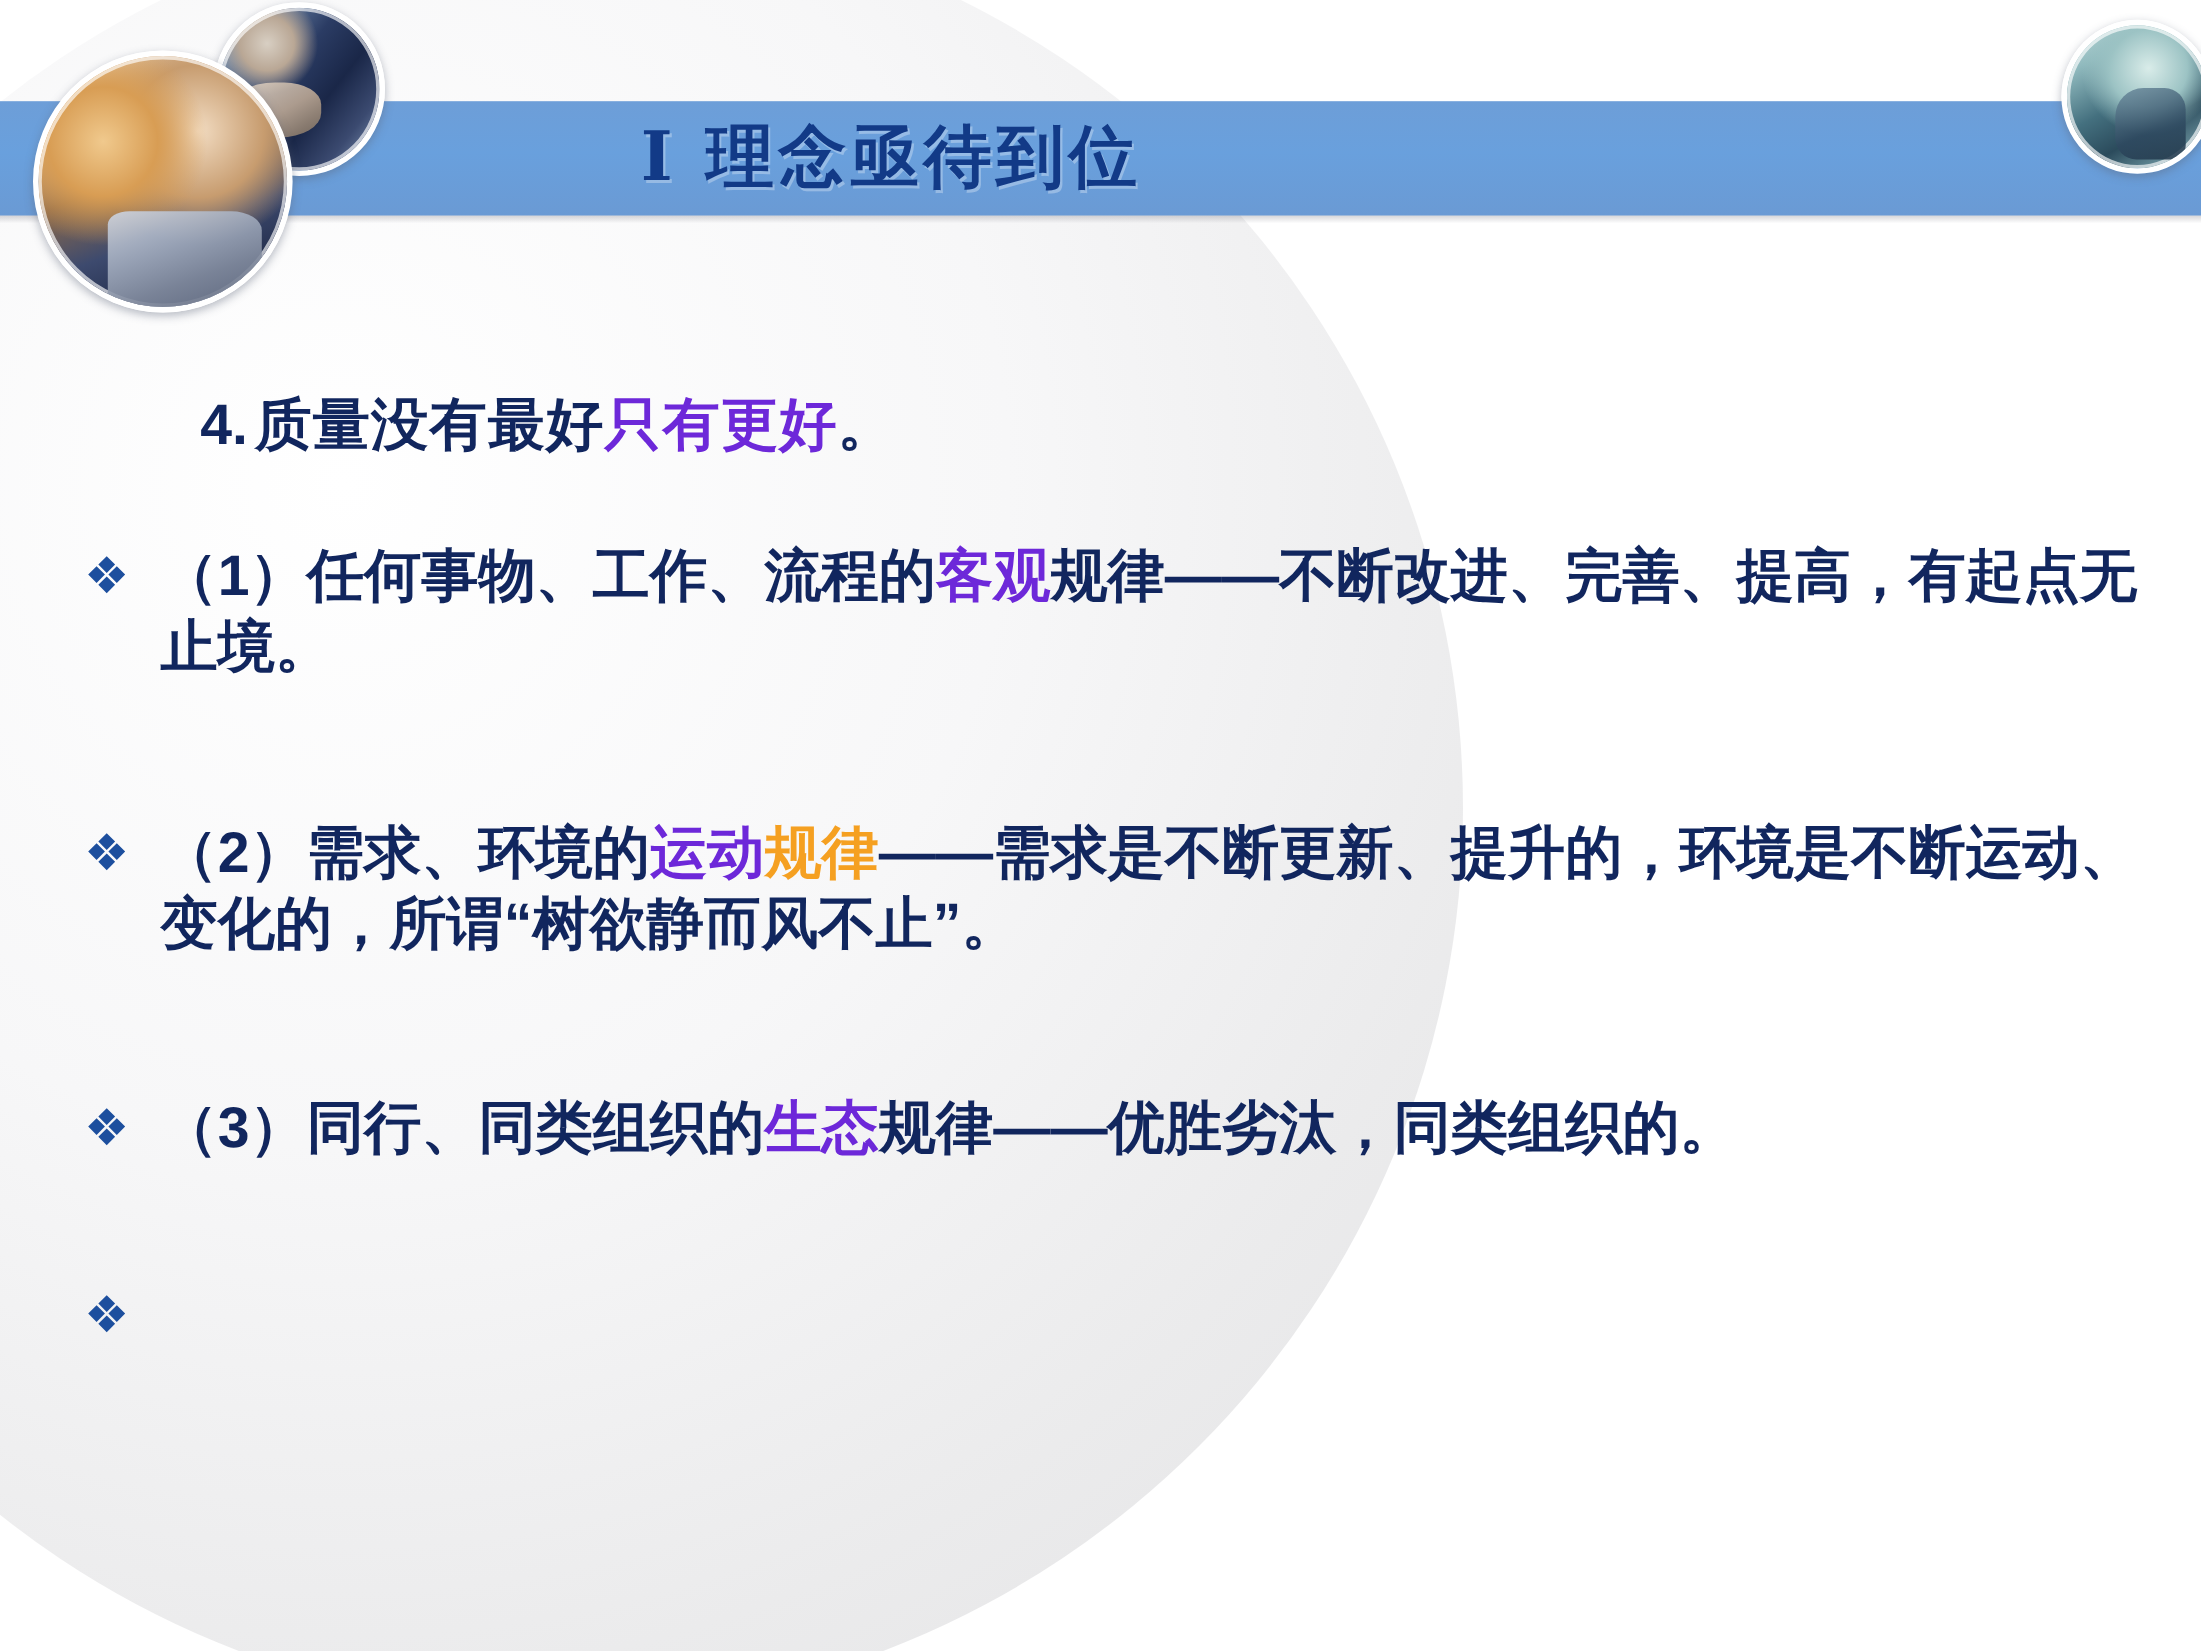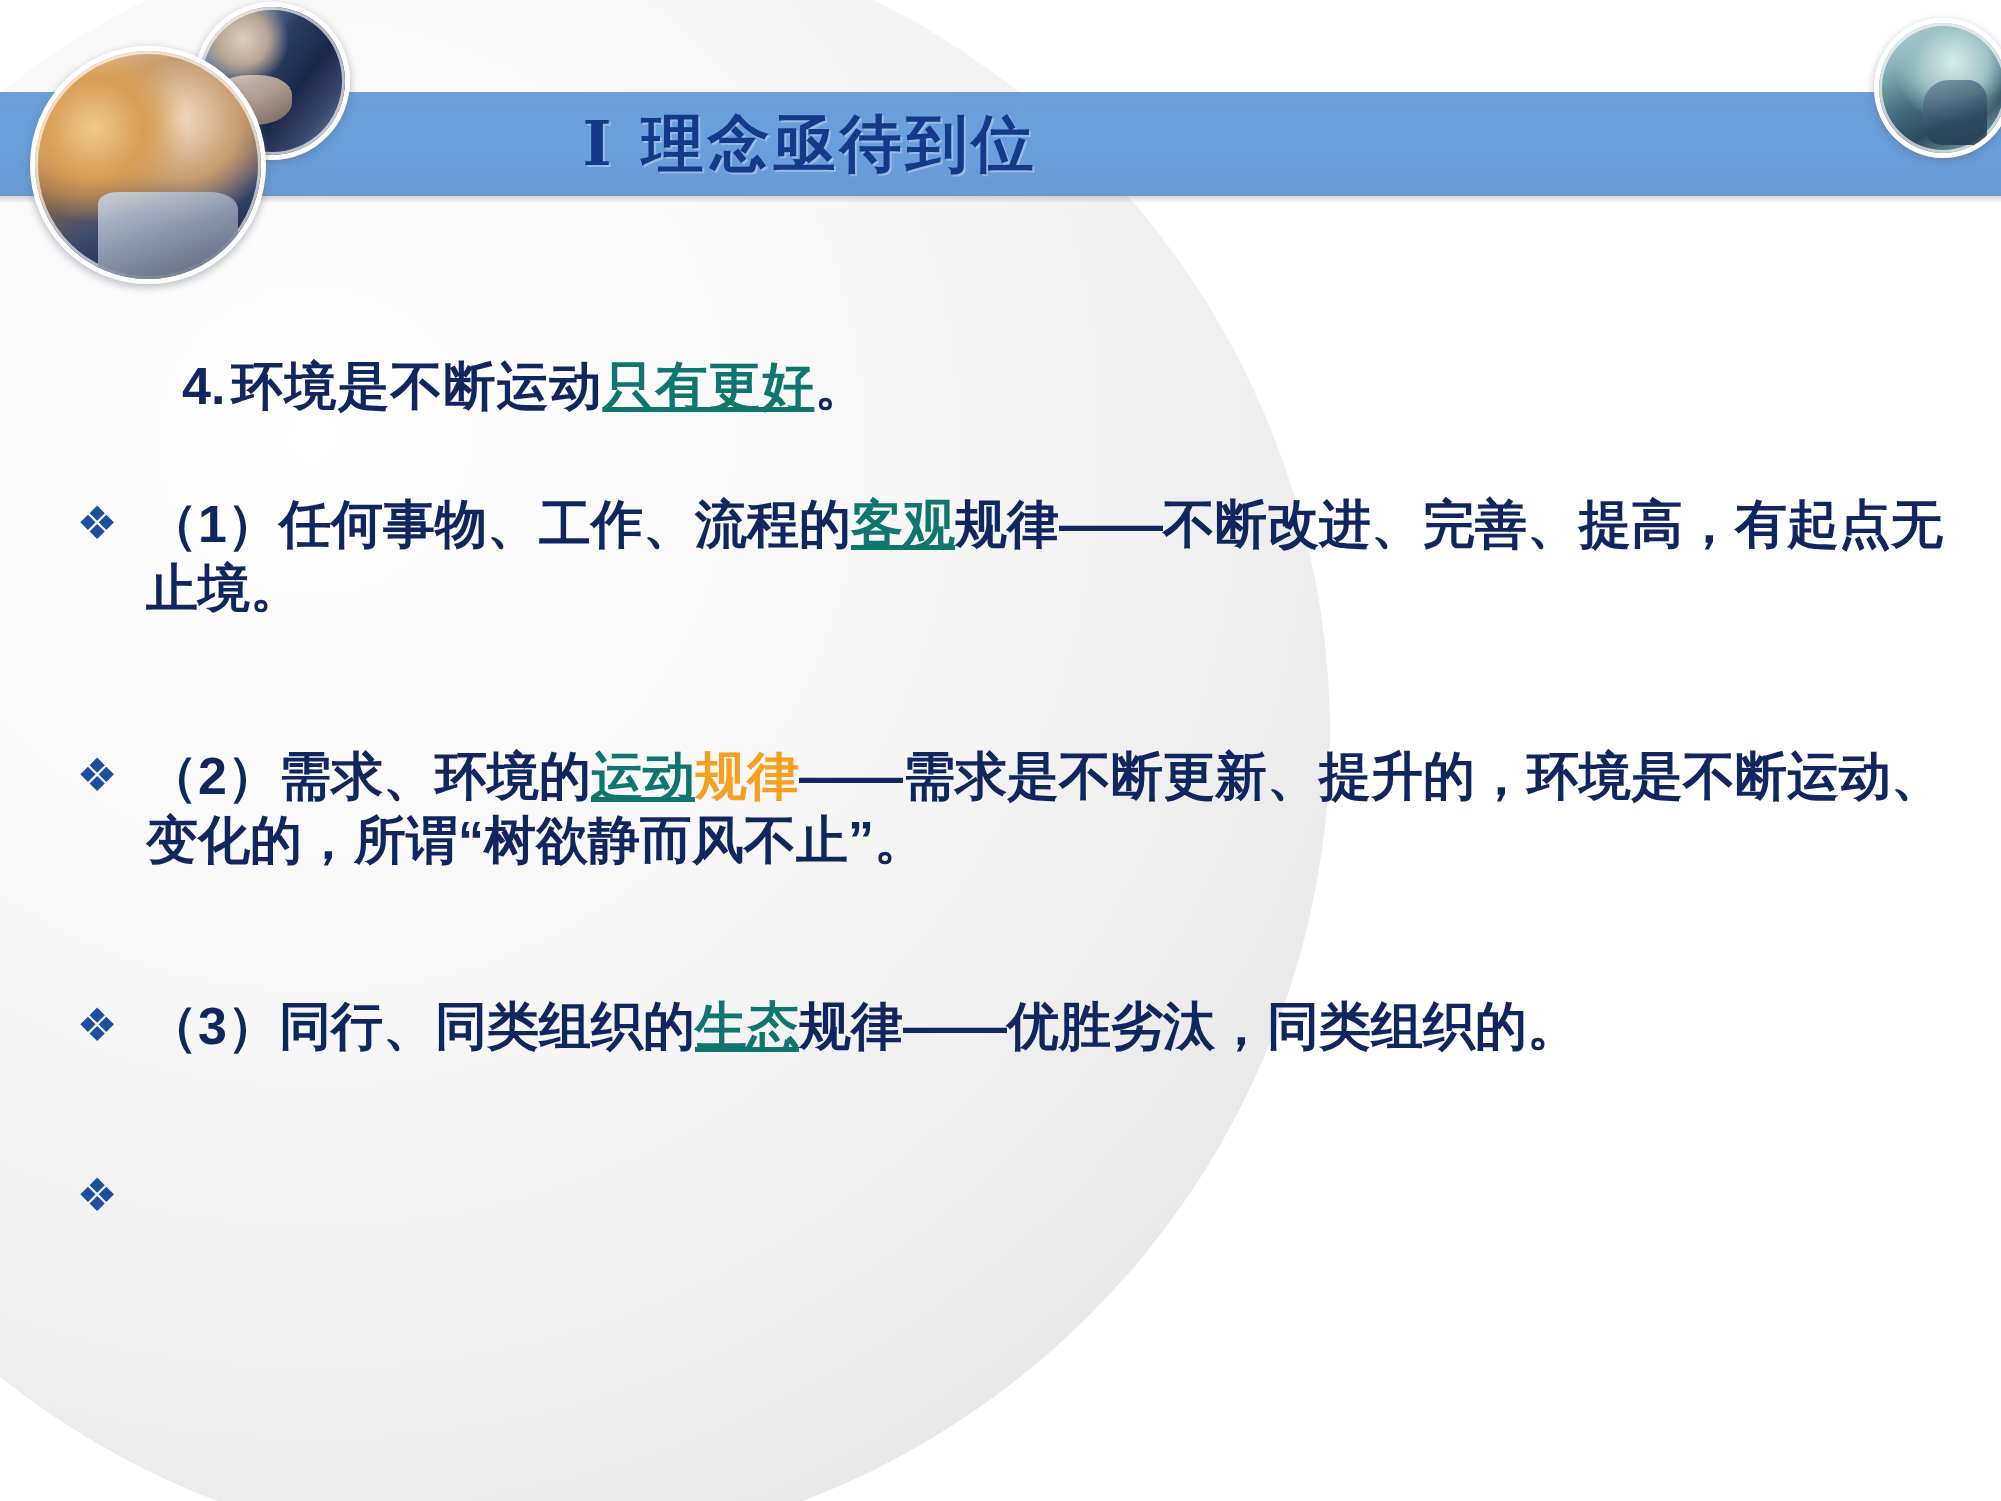--- a/index.html
+++ b/index.html
@@ -198,21 +198,21 @@
     font-family: "DejaVu Sans", sans-serif;
   }
   .bullet-text {
     color: #11265e;
     font-weight: bold;
     font-size: 52px;
     line-height: 64px;
     letter-spacing: 0px;
   }
 
-  .hl-red   { color: #0f766e; text-decoration: underline; }
+  .hl-red   { color: #6d28d9; }
   .hl-orange{ color: #f5a021; text-decoration-thickness: 4px; text-underline-offset: 5px; }
 
   
   #bullet-1 { left: 74px; top: 296px; width: 1900px; }
   #bullet-2 { left: 74px; top: 548px; width: 1900px; }
   #bullet-3 { left: 74px; top: 798px; width: 1900px; }
   #bullet-4 { left: 74px; top: 968px; width: 1900px; }
 
   #bullet-1 .bullet-text { width: 1820px; }
   #bullet-2 .bullet-text { width: 1830px; }
@@ -237,21 +237,21 @@
   <div class="photo-circle" id="photo-b">
       <span class="ring"></span>
     </div>
   <div class="photo-circle" id="photo-c">
       <span class="ring"></span>
     </div>
 
   <div id="content">
 
     <div class="heading-line">
-      <span class="num">4.</span><span>环境是不断运动</span><span class="hl-red">只有更好</span><span>。</span>
+      <span class="num">4.</span><span>质量没有最好</span><span class="hl-red">只有更好</span><span>。</span>
     </div>
 
     <div class="bullet-row" id="bullet-1">
       <span class="bullet-marker">❖</span>
       <span class="bullet-text"><span>（1）任何事物、工作、流程的</span><span class="hl-red">客观</span><span>规律——不断改进、完善、提高，有起点无止境。</span></span>
     </div>
 
     <div class="bullet-row" id="bullet-2">
       <span class="bullet-marker">❖</span>
       <span class="bullet-text"><span>（2）需求、环境的</span><span class="hl-red">运动</span><span class="hl-orange">规律</span><span>——需求是不断更新、提升的，环境是不断运动、变化的，所谓“树欲静而风不止”。</span></span>

